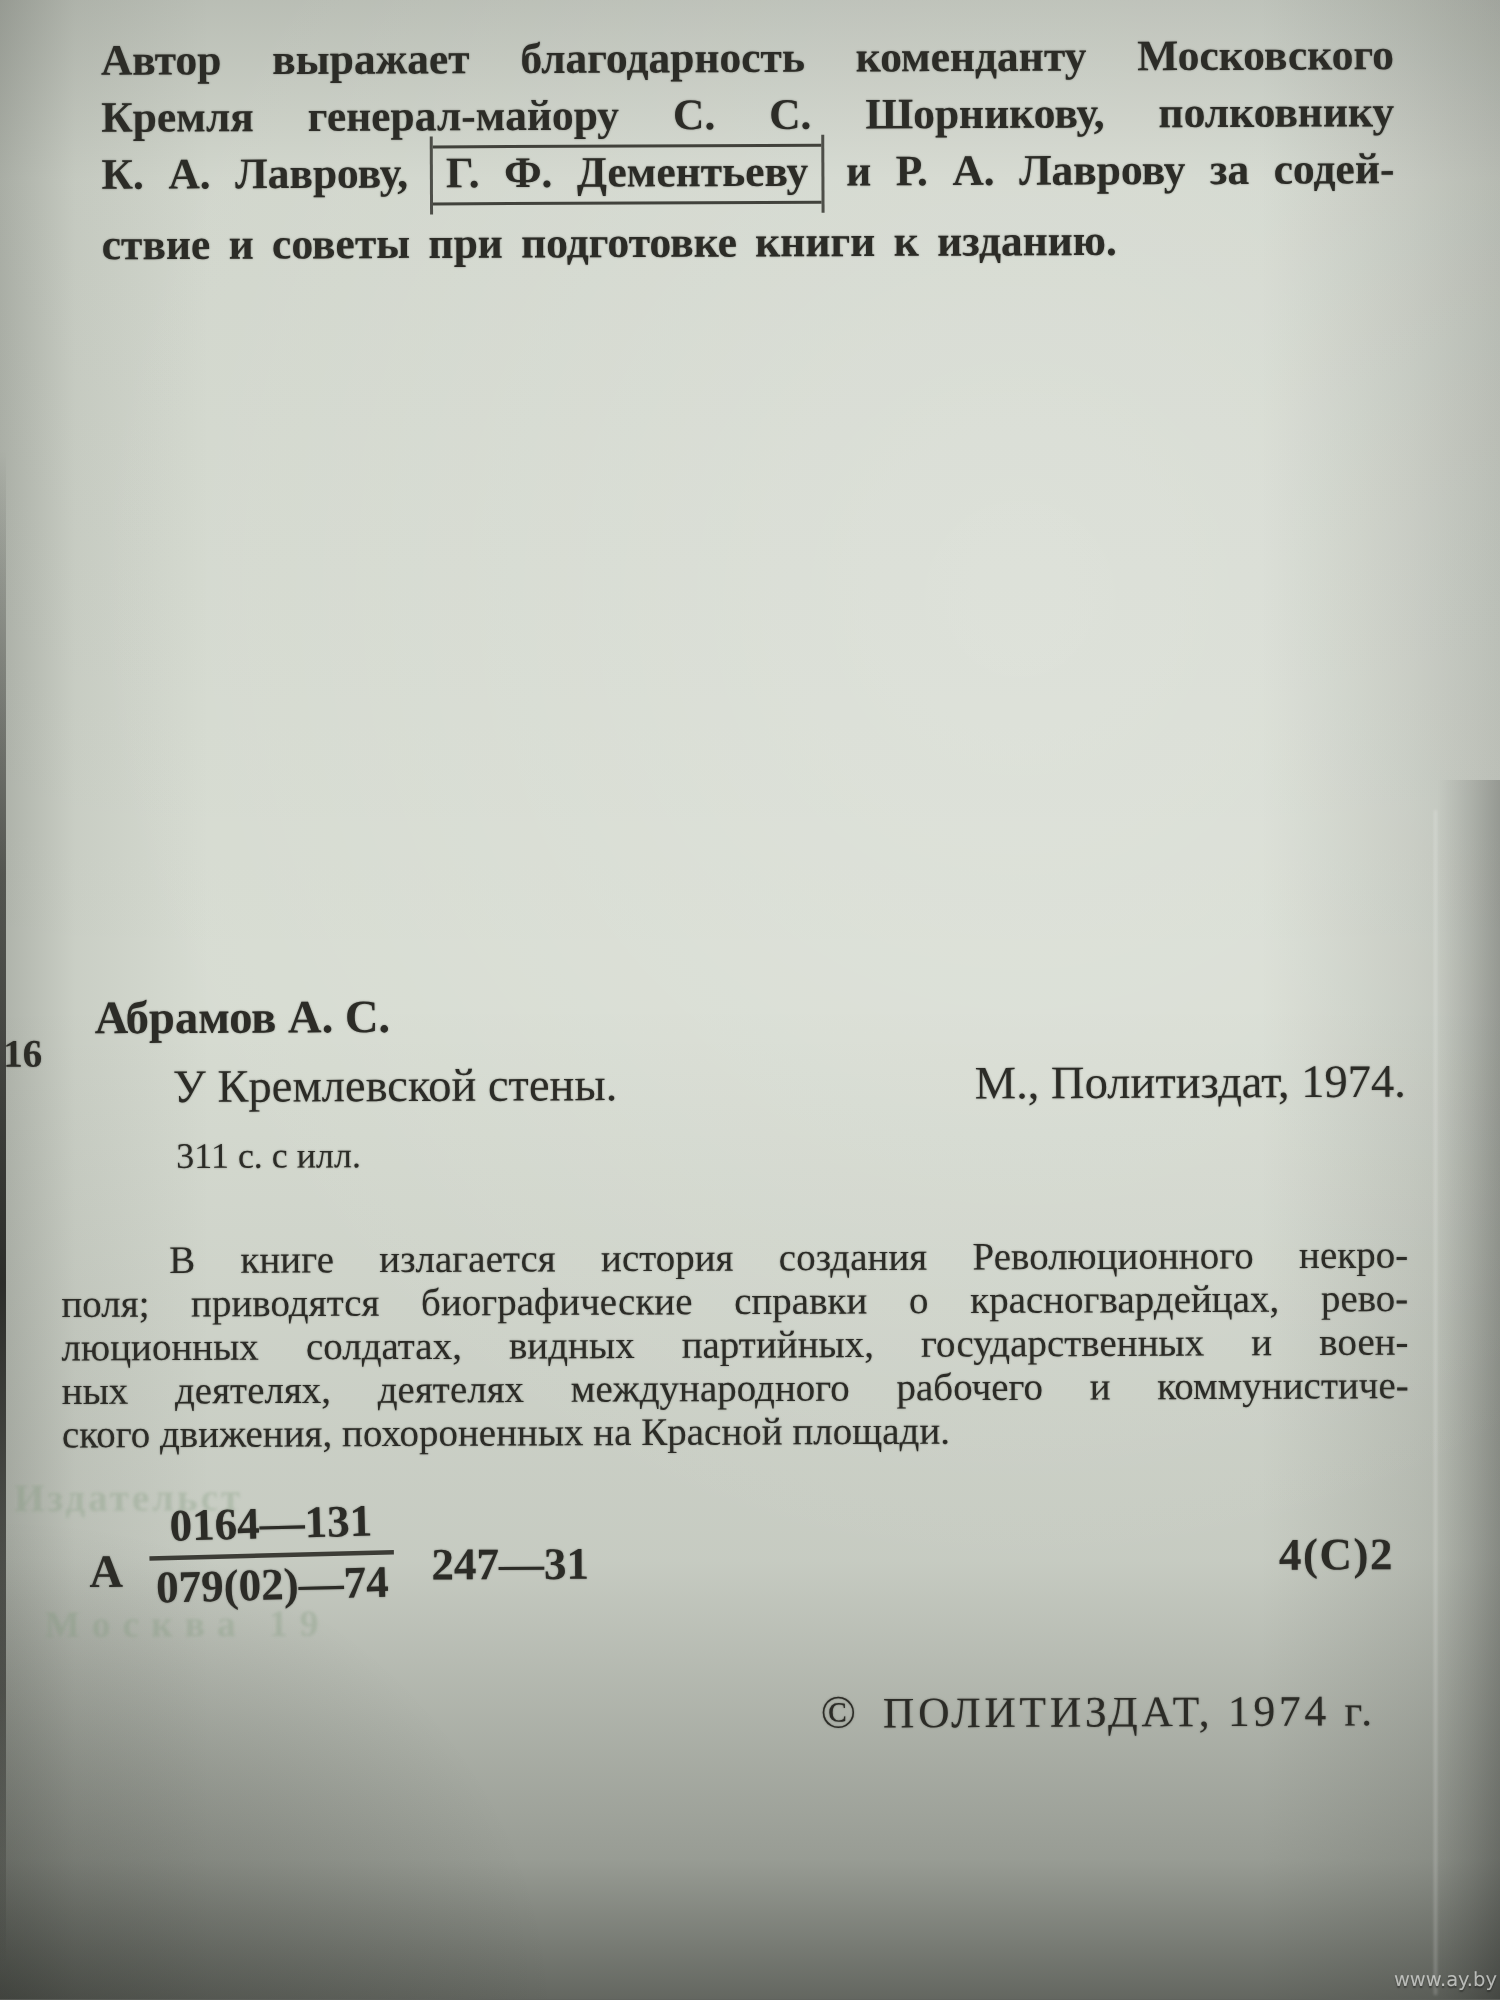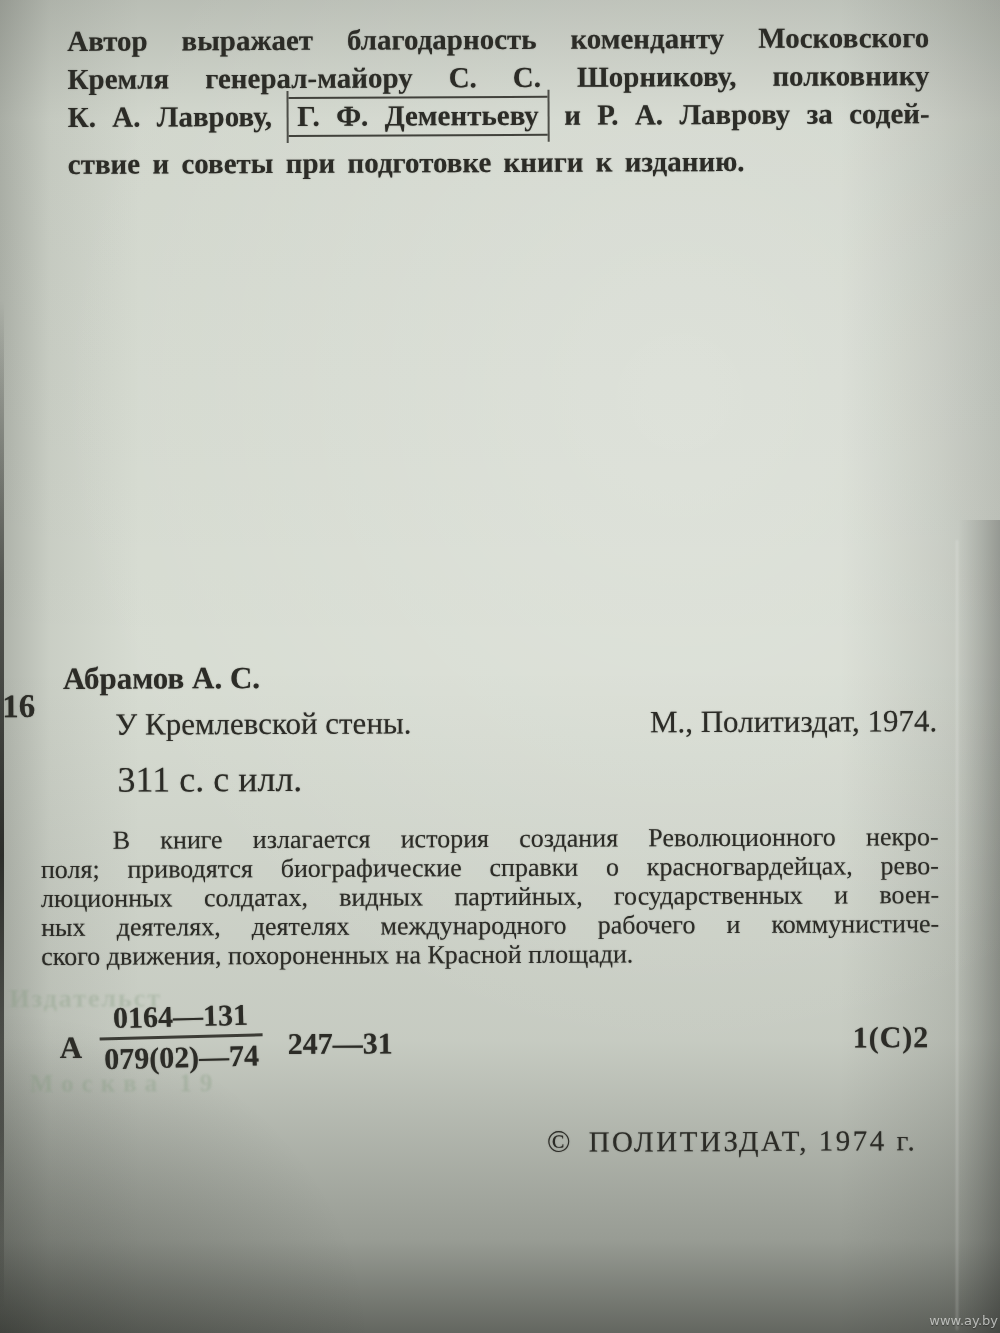--- a/index.html
+++ b/index.html
@@ -35,24 +35,24 @@
   .boxed{position:relative;padding:1px 9px 3px;
          border-top:2px solid rgba(44,44,39,0.88);
          border-bottom:2px solid rgba(44,44,39,0.88);}
   .boxed::before,.boxed::after{content:"";position:absolute;top:-8px;bottom:-8px;width:2px;
          background:rgba(44,44,39,0.8);}
   .boxed::before{left:-2px;}
   .boxed::after{right:-2px;}
 
   
   .bib-author{position:absolute;left:63px;top:659px;font-size:31px;font-weight:700;}
-  .bib-margin-number{position:absolute;left:2px;top:686px;font-size:33px;font-weight:700;}
+  .bib-margin-number{position:absolute;left:2px;top:686px;font-size:26px;font-weight:700;}
   .bib-title-row{position:absolute;left:115px;top:705px;width:822px;
                  display:flex;justify-content:space-between;font-size:31px;}
-  .bib-collation{position:absolute;left:117px;top:757px;font-size:36px;}
+  .bib-collation{position:absolute;left:117px;top:757px;font-size:24px;}
 
   
   .annot{position:absolute;left:40px;top:824px;width:898px;
          font-size:26px;line-height:29px;}
   .annot-indent{padding-left:72px;}
 
   
   .cat-letter{position:absolute;left:58px;top:1028px;font-size:31px;font-weight:700;}
   .fraction{position:absolute;left:98px;top:998px;text-align:center;
             font-size:30px;font-weight:700;transform:rotate(-1.2deg);}
@@ -109,21 +109,21 @@
       <div class="jline">ных деятелях, деятелях международного рабочего и коммунистиче-</div>
       <div>ского движения, похороненных на Красной площади.</div>
     </div>
 
     <div class="cat-letter ink">А</div>
     <div class="fraction ink">
       <span class="num">0164—131</span>
       <span class="den">079(02)—74</span>
     </div>
     <div class="cat-code ink">247—31</div>
-    <div class="cat-class ink">1(С)2</div>
+    <div class="cat-class ink">4(С)2</div>
 
     <div class="copyright ink">
       <span class="sym">©</span><span class="txt">ПОЛИТИЗДАТ, 1974 г.</span>
     </div>
 
     <div class="show-through show1">Издательст</div>
     <div class="show-through show2">Москва 19</div>
 
   </div>
 

